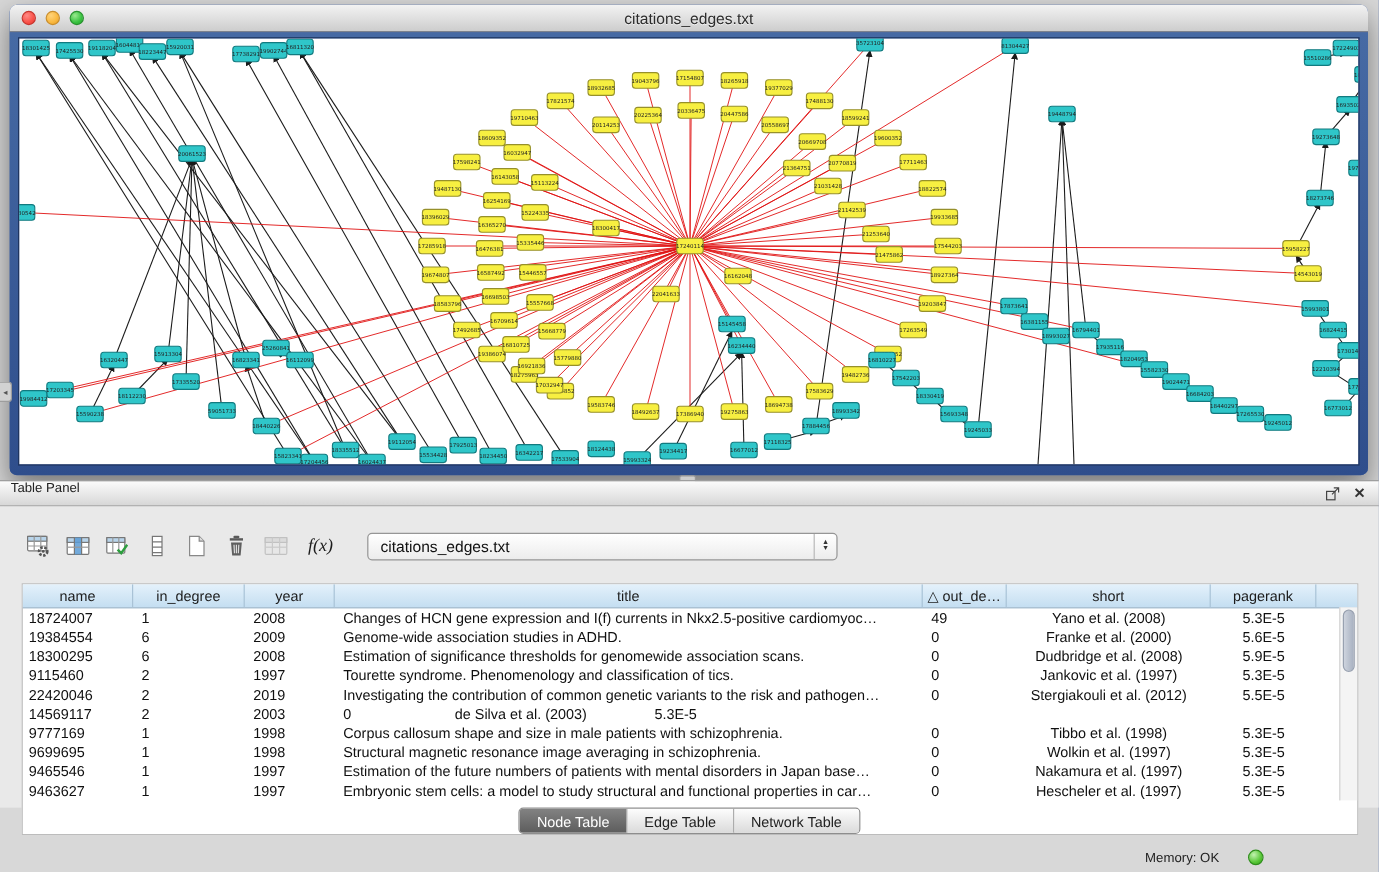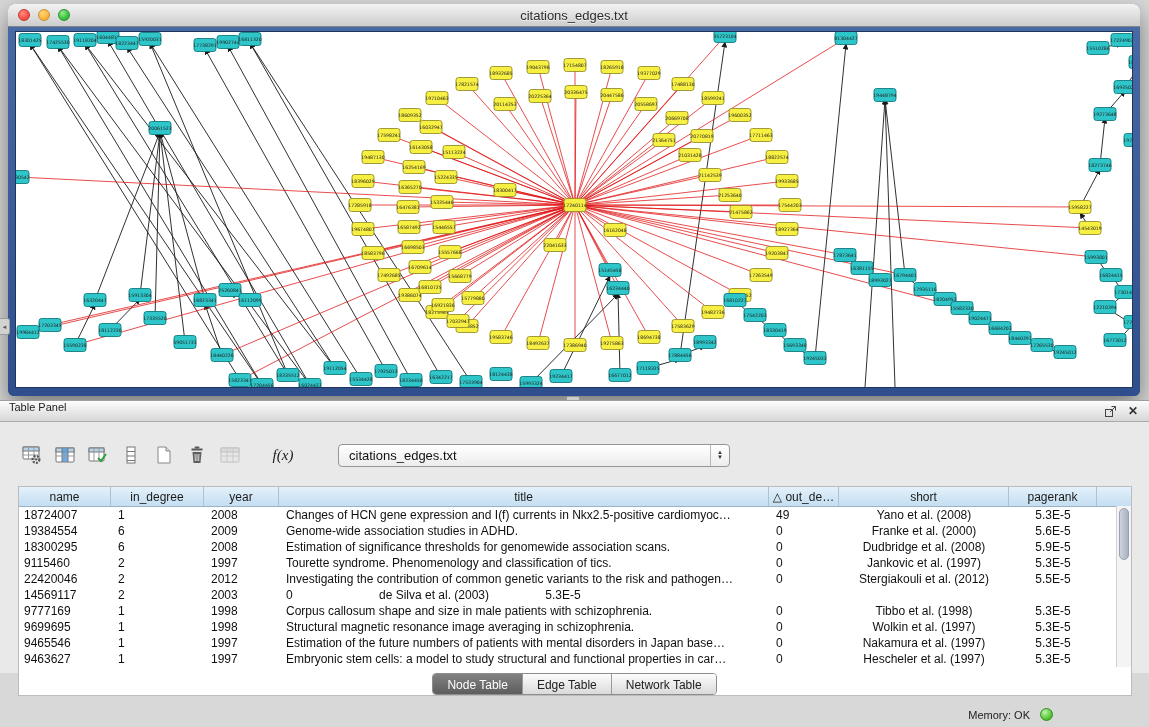--- a/index.html
+++ b/index.html
@@ -28,21 +28,21 @@
   
   .panel-header{position:absolute;left:0;top:400px;width:1149px;height:22px;background:linear-gradient(#fcfcfc,#d7d7d7);
                 border-top:1px solid #9e9e9e;border-bottom:1px solid #ababab;box-sizing:border-box;display:flex;}
   .panel-title{font-size:11px;color:#222;margin-left:9px}
   .ph-icons{margin-left:auto;display:flex;align-items:center;gap:11px;margin-right:11px}
   .ph-close{font-size:12px;font-weight:bold;color:#333;line-height:12px}
 
   .panel-content{position:absolute;left:0;top:422px;width:1149px;height:251px;background:#e9e9e9}
   .toolbar{position:absolute;left:18px;top:18px;height:30px;display:flex;align-items:center;gap:5px}
   .tbtn{width:28px;height:28px;display:flex;align-items:center;justify-content:center;border:none;background:transparent;padding:0}
-  .fx{font-family:"Liberation Serif",serif;font-style:italic;font-size:15px;color:#1c1c1c;margin:0 20px;background:none;border:none}
+  .fx{font-family:"Liberation Serif",serif;font-style:italic;font-size:15px;color:#1c1c1c;margin:0 4px;background:none;border:none}
   .combo{margin-left:16px;width:392px;height:23px;border:1px solid #969696;border-radius:4px;background:linear-gradient(#ffffff,#ececec);
          display:flex;align-items:center;font-size:13px;color:#111;box-sizing:border-box}
   .combo-text{padding-left:10px;flex:1;white-space:nowrap;overflow:hidden}
   .combo-arrows{width:18px;align-self:stretch;border-left:1px solid #b8b8b8;display:flex;flex-direction:column;
                 align-items:center;justify-content:center;font-size:6px;color:#333;line-height:5px}
 
   .tablewrap{position:absolute;left:18px;top:64px;width:1114px;height:210px;background:#fff;border:1px solid #bcbcbc;box-sizing:border-box}
   .thead{display:flex;height:19px;background:linear-gradient(#e4f1fb,#c4def1);border-bottom:1px solid #98b4c9}
   .hcell{box-sizing:border-box;border-right:1px solid #a9c2d6;font-size:12px;color:#1b1b1b;display:flex;
          align-items:center;justify-content:center;overflow:hidden;white-space:nowrap}
@@ -56,21 +56,21 @@
   .vthumb{position:absolute;left:2px;top:2px;width:10px;height:52px;border-radius:6px;
           background:linear-gradient(90deg,#ced4de,#a8b1c1);border:1px solid #98a1b0;box-sizing:border-box}
 
   .tabsrow{position:absolute;left:0;top:673px;width:1149px;display:flex;justify-content:center}
   #tabs{display:flex;border:1px solid #8d8d8d;border-radius:4px;overflow:hidden;height:20px;background:#fff}
   .tab{padding:1px 14px;font-size:12px;line-height:20px;background:linear-gradient(#fdfdfd,#dadada);color:#222;border-right:1px solid #9a9a9a}
   .tab:last-child{border-right:none}
   .tab.sel{background:linear-gradient(#828282,#5d5d5d);color:#fff}
 
   .statusbar{position:absolute;left:0;top:702px;width:1063px;height:25px;display:flex;align-items:center;justify-content:flex-end;
-             gap:10px;padding-right:10px;box-sizing:border-box;font-size:11px;color:#222}
+             gap:24px;padding-right:10px;box-sizing:border-box;font-size:11px;color:#222}
   .memdot{width:11px;height:11px;border-radius:50%;background:radial-gradient(circle at 35% 30%,#c2f2b0,#58c737 60%,#379f1d);border:1px solid #2f8f1c}
 </style>
 </head>
 <body>
 
 <div class="window">
   <div class="titlebar">
     <div class="traffic">
       <span class="tl close"></span>
       <span class="tl min"></span>
@@ -962,21 +962,21 @@
           <div class="tcell c1">2</div>
           <div class="tcell c2">1997</div>
           <div class="tcell c3">Tourette syndrome. Phenomenology and classification of tics.</div>
           <div class="tcell c4">0</div>
           <div class="tcell c5">Jankovic et al. (1997)</div>
           <div class="tcell c6">5.3E-5</div>
         </div>
         <div class="trow">
           <div class="tcell c0">22420046</div>
           <div class="tcell c1">2</div>
-          <div class="tcell c2">2012</div>
+          <div class="tcell c2">2019</div>
           <div class="tcell c3">Investigating the contribution of common genetic variants to the risk and pathogen…</div>
           <div class="tcell c4">0</div>
           <div class="tcell c5">Stergiakouli et al. (2012)</div>
           <div class="tcell c6">5.5E-5</div>
         </div>
         <div class="trow">
           <div class="tcell c0">14569117</div>
           <div class="tcell c1">2</div>
           <div class="tcell c2">2003</div>
           <div class="tcell c4">0</div>

